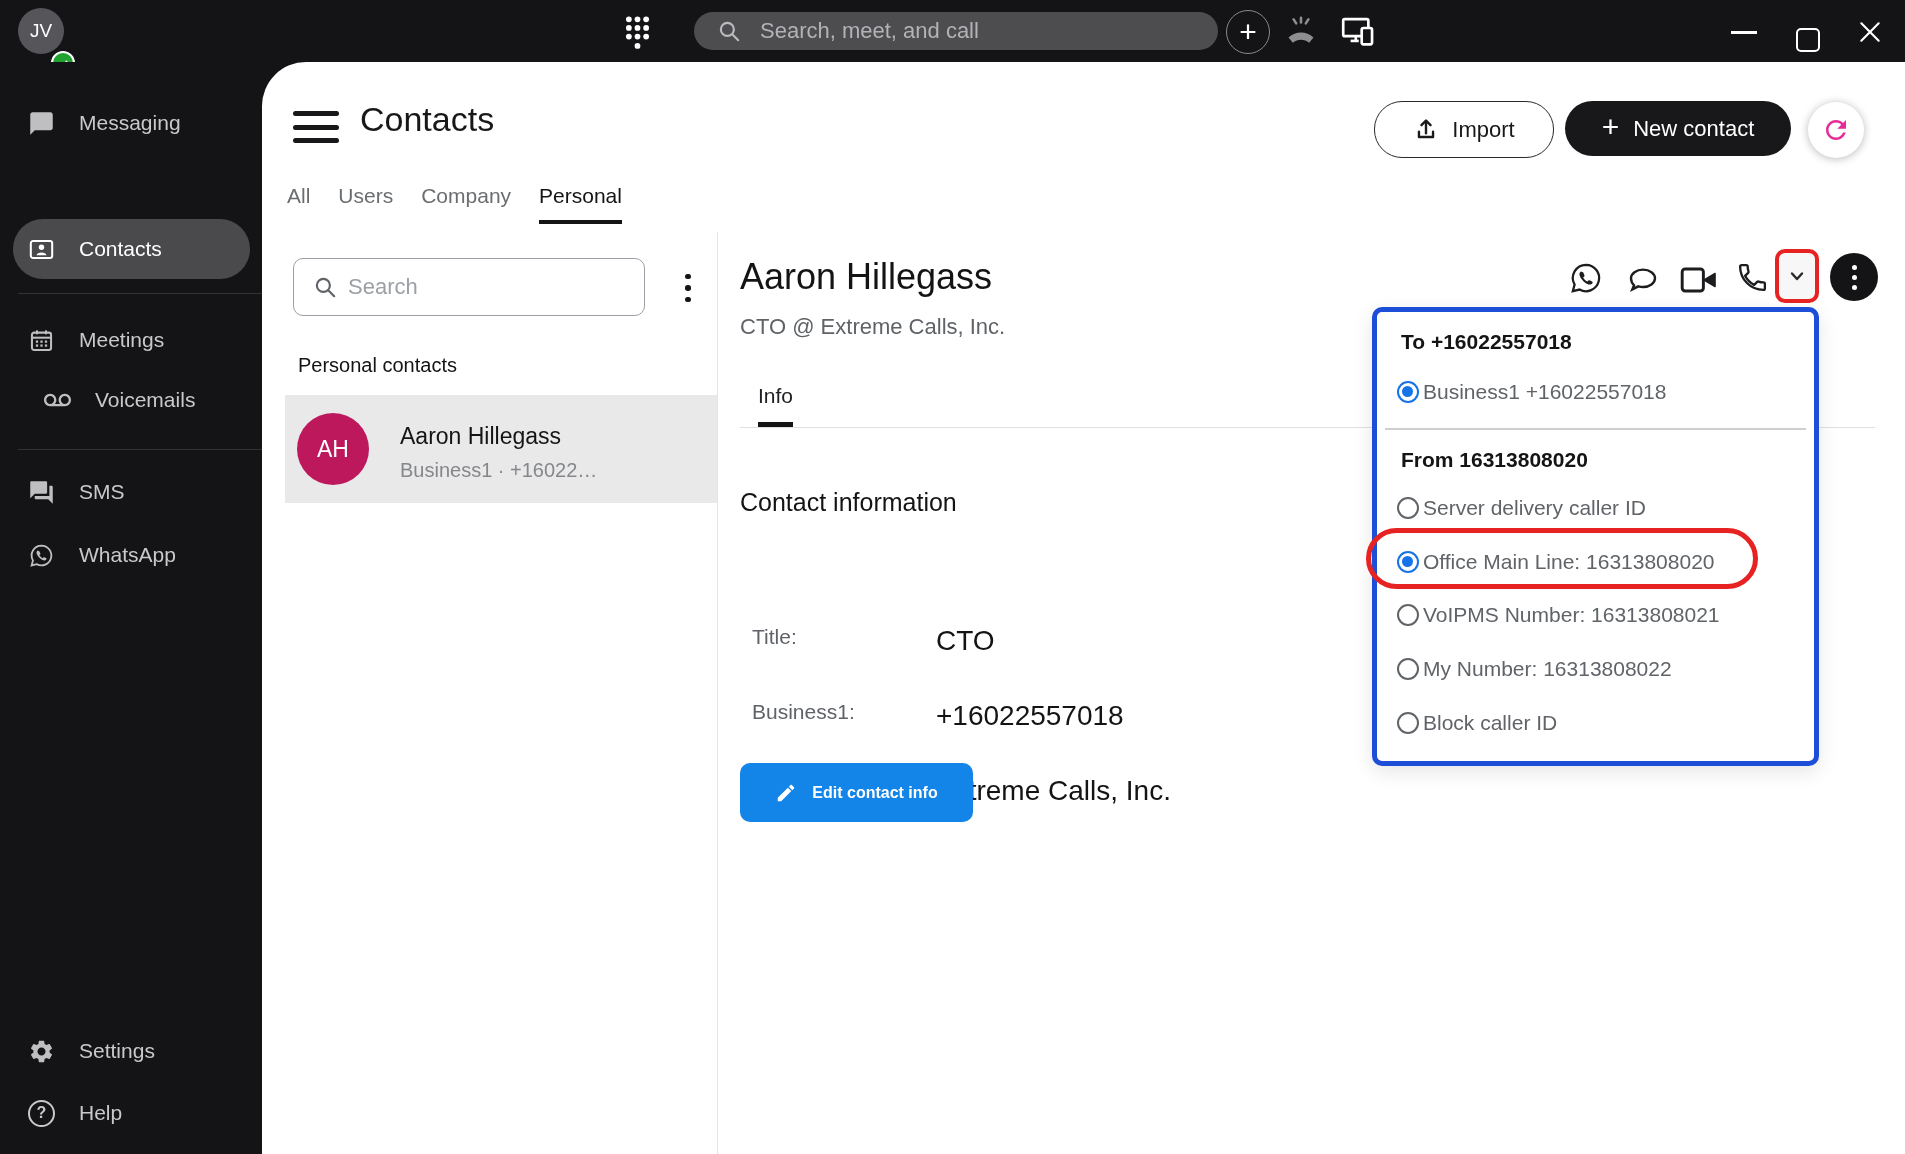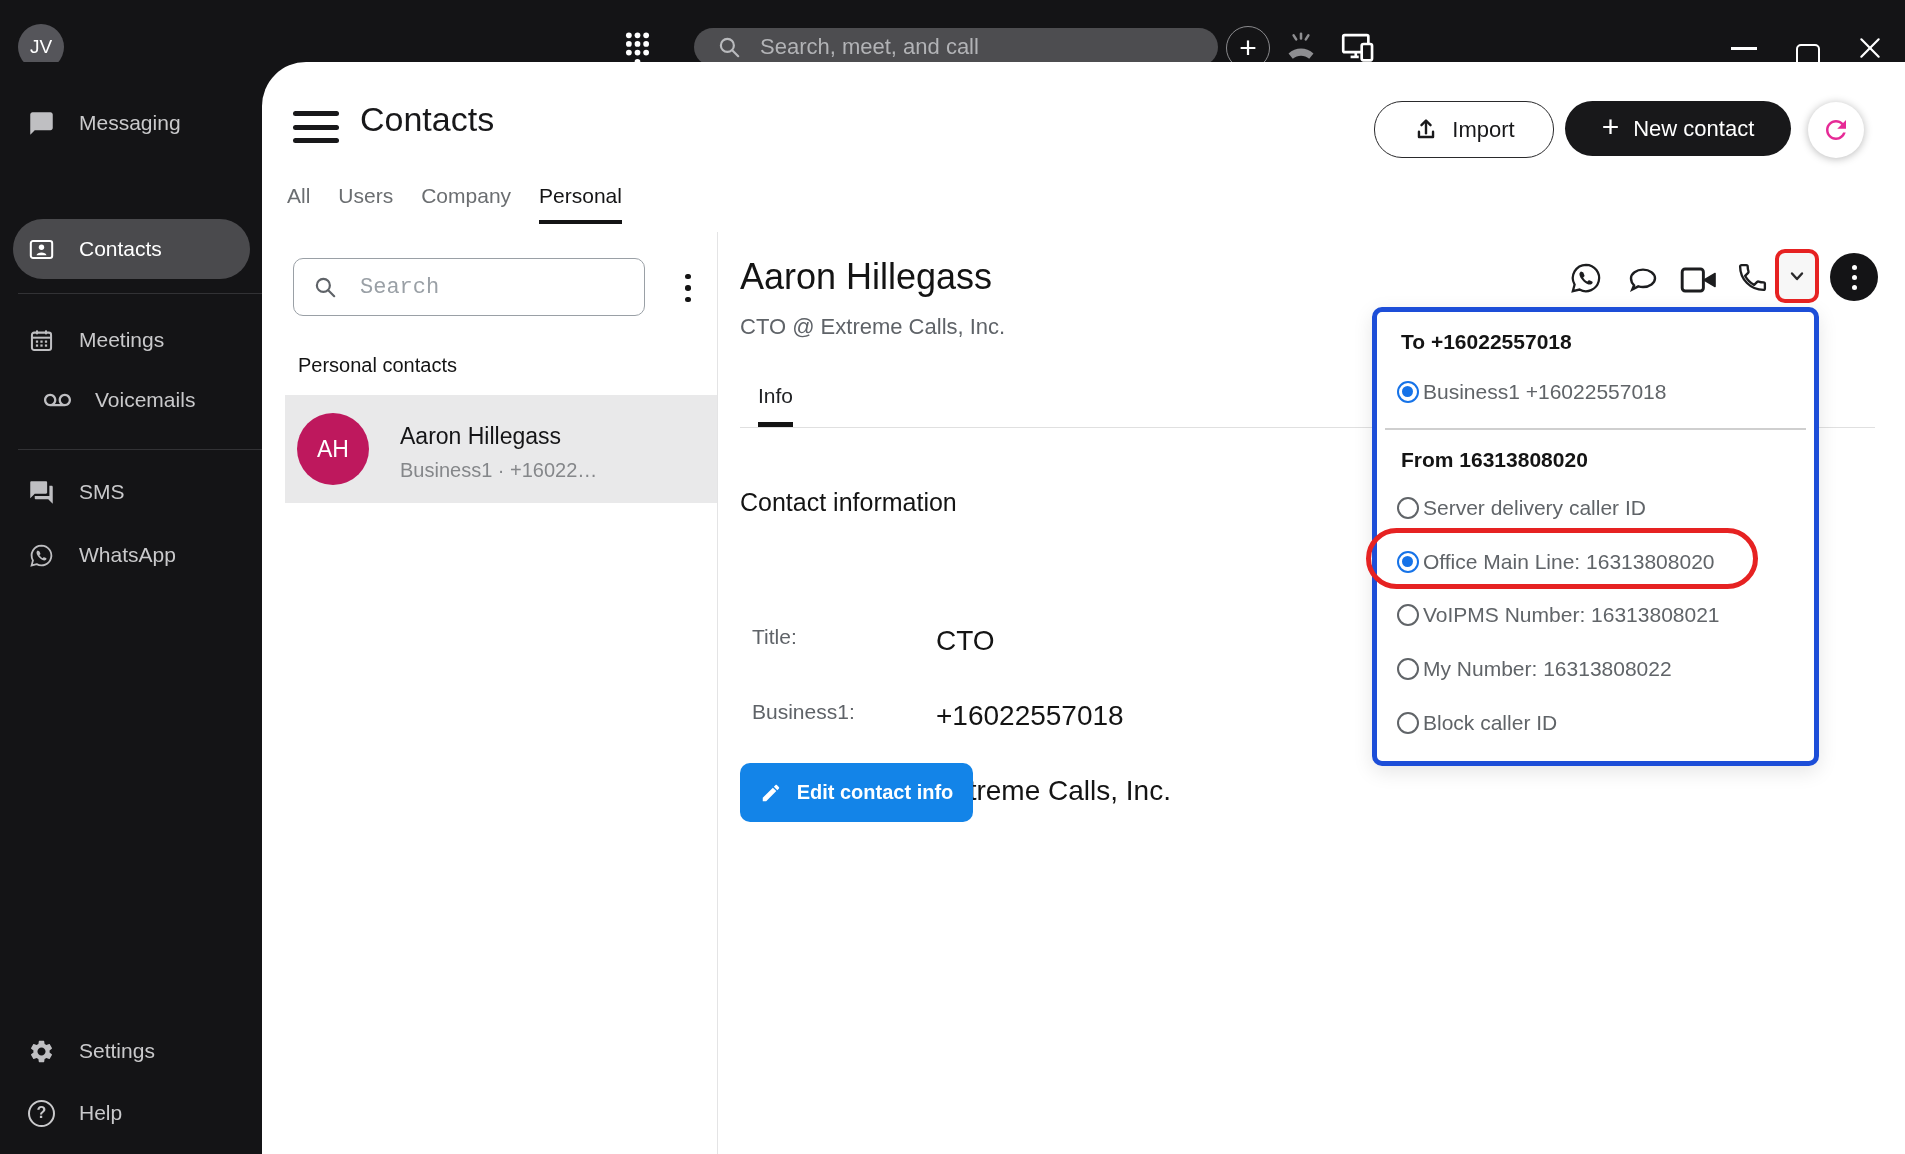--- a/index.html
+++ b/index.html
@@ -1,20 +1,20 @@
 <!DOCTYPE html>
 <html><head>
 <meta charset="utf-8">
 <style>
   html,body{margin:0;padding:0;background:#141416;font-family:"Liberation Sans",sans-serif;}
   #app{position:relative;width:1905px;height:1154px;background:#141416;overflow:hidden;}
   svg{display:block;}
 
   
-  .topbar{position:absolute;left:0;top:16px;width:100%;height:62px;background:#141416;}
+  .topbar{position:absolute;left:0;top:0;width:100%;height:62px;background:#141416;}
   .avatar{position:absolute;left:18px;top:8px;width:46px;height:46px;border-radius:50%;background:#55555a;
           color:#fff;font-size:19px;display:flex;align-items:center;justify-content:center;cursor:pointer;}
   .presence{position:absolute;left:33px;top:43px;width:20px;height:20px;border-radius:50%;background:#1fa32e;
             border:2px solid #fff;display:flex;align-items:center;justify-content:center;}
   .dialpad{position:absolute;left:624px;top:15px;}
   .tb-search{position:absolute;left:694px;top:12px;width:524px;height:38px;background:#4d4d50;border-radius:19px;
              display:flex;align-items:center;padding:0 10px 0 22px;box-sizing:border-box;color:#b9babd;}
   .tb-search input{flex:1;background:transparent;border:none;outline:none;color:#fde047;font-size:22px;margin-left:16px;font-family:inherit;}
   .tb-search input::placeholder{color:#b2b3b6;opacity:1;}
   .plus-circle{position:absolute;left:1226px;top:10px;width:42px;height:42px;border:1.5px solid #8a8a8d;border-radius:50%;
@@ -53,21 +53,21 @@
               box-shadow:0 1px 8px rgba(0,0,0,.28);display:flex;align-items:center;justify-content:center;cursor:pointer;}
 
   .tabs{position:absolute;left:25px;top:122px;display:flex;gap:28px;}
   .tab{font-size:21px;color:#6b6e71;padding-bottom:12px;position:relative;cursor:pointer;}
   .tab.active{color:#141415;font-weight:500;}
   .tab.active::after{content:"";position:absolute;left:0;right:0;bottom:-4px;height:4px;background:#141415;}
 
   
   .search-box{position:absolute;left:31px;top:196px;width:352px;height:58px;border:1.5px solid #9aa0a6;border-radius:10px;
               display:flex;align-items:center;padding-left:18px;box-sizing:border-box;color:#80868b;}
-  .search-box input{flex:1;border:none;outline:none;font-size:22px;color:#5f6368;margin-left:20px;font-family:Liberation Mono, monospace;background:transparent;}
+  .search-box input{flex:1;border:none;outline:none;font-size:22px;color:#5f6368;margin-left:8px;font-family:Liberation Sans, sans-serif;background:transparent;}
   .search-box input::placeholder{color:#9aa0a6;opacity:1;}
   .list-kebab{position:absolute;left:406px;top:206px;width:40px;height:40px;display:flex;flex-direction:column;
               align-items:center;justify-content:center;gap:6px;cursor:pointer;}
   .list-kebab i{width:5.5px;height:5.5px;border-radius:50%;background:#141414;}
   .section-label{position:absolute;left:36px;top:292px;font-size:20px;color:#141414;}
   .contact-row{position:absolute;left:23px;top:333px;width:432px;height:108px;background:#e9e9ea;cursor:pointer;}
   .row-avatar{position:absolute;left:12px;top:18px;width:72px;height:72px;border-radius:50%;background:#be185d;color:#fff;
               font-size:23px;display:flex;align-items:center;justify-content:center;}
   .row-name{position:absolute;left:115px;top:28px;font-size:23px;color:#151517;}
   .row-sub{position:absolute;left:115px;top:64px;font-size:20px;color:#85878a;}
@@ -82,21 +82,21 @@
   .kebab-circle{position:absolute;left:1568px;top:191px;width:48px;height:48px;border-radius:50%;background:#141416;
                display:flex;flex-direction:column;align-items:center;justify-content:center;gap:5px;cursor:pointer;}
   .kebab-circle i{width:5px;height:5px;border-radius:50%;background:#fff;}
   .info-tab{position:absolute;left:496px;top:322px;font-size:21px;color:#202124;padding-bottom:14px;
             border-bottom:5px solid #141414;cursor:pointer;}
   .h-divider{position:absolute;left:478px;top:365px;width:1135px;height:1px;background:#e0e0e0;}
   .ci-title{position:absolute;left:478px;top:426px;font-size:25px;color:#141414;}
   .field-label{position:absolute;left:490px;font-size:21px;color:#5f6368;}
   .field-value{position:absolute;left:674px;font-size:28px;color:#141414;}
   .edit-btn{position:absolute;left:478px;top:701px;width:233px;height:59px;background:#1384e8;border:none;border-radius:10px;
-            color:#fff;font-size:20px;font-weight:700;display:flex;align-items:center;justify-content:center;gap:15px;cursor:pointer;font-family:inherit;text-align:right;}
+            color:#fff;font-size:16px;font-weight:700;display:flex;align-items:center;justify-content:center;gap:15px;cursor:pointer;font-family:inherit;text-align:right;}
 
   
   .call-menu{position:absolute;left:1110px;top:245px;width:437px;height:449px;background:#fff;border:5px solid #1d4ed8;
              border-radius:10px;box-shadow:0 6px 20px rgba(0,0,0,.10);z-index:5;}
   .cm-head{position:absolute;left:24px;font-size:21px;font-weight:700;color:#141414;}
   .cm-row{position:absolute;left:20px;right:16px;height:38px;display:flex;align-items:center;gap:4px;cursor:pointer;}
   .cm-row .lbl{font-size:21px;color:#606468;}
   .radio{width:22px;height:22px;border:2.5px solid #606468;border-radius:50%;box-sizing:border-box;position:relative;flex:0 0 auto;}
   .radio.on{border-color:#1673e8;}
   .radio.on::after{content:"";position:absolute;left:3px;top:3px;width:11px;height:11px;border-radius:50%;background:#1673e8;}

